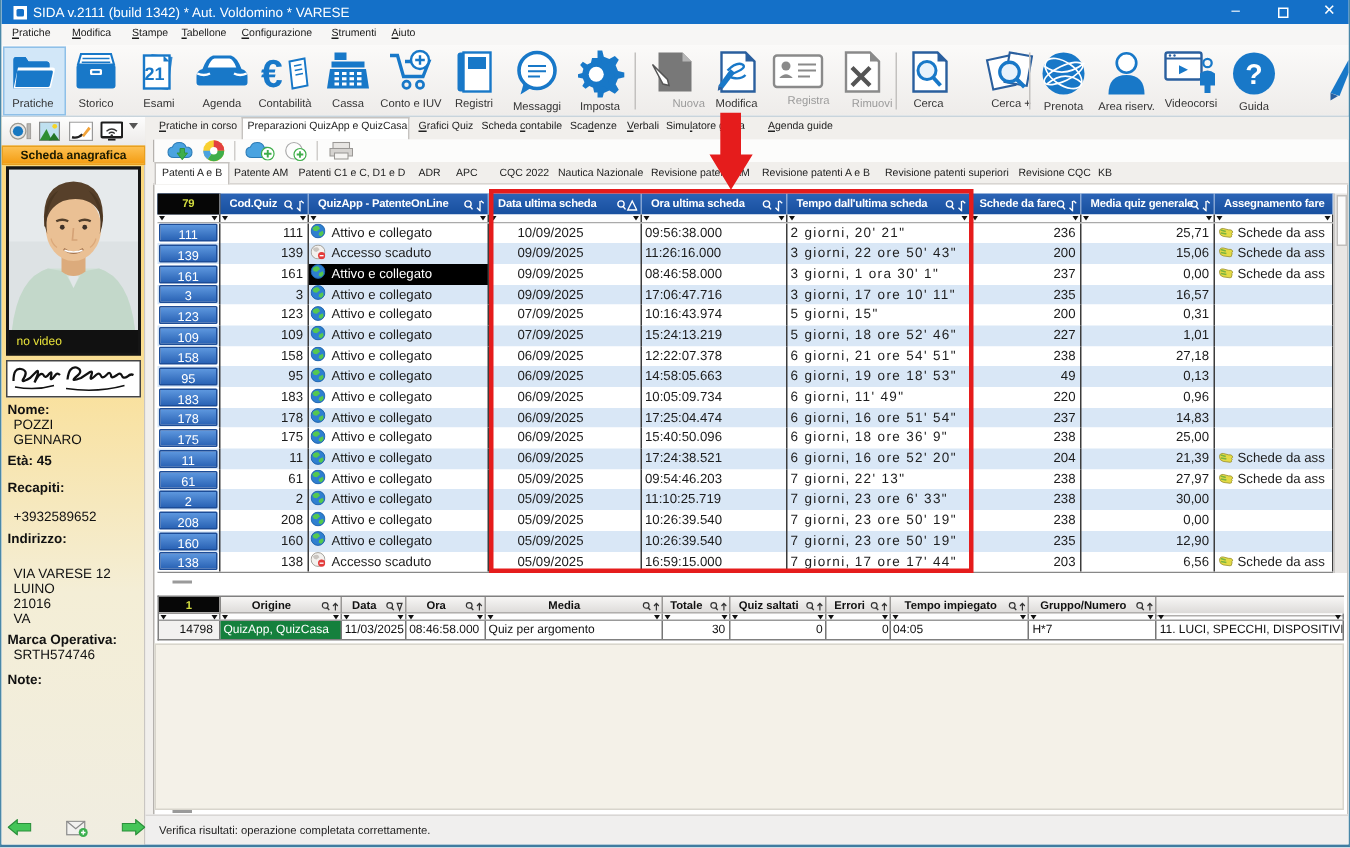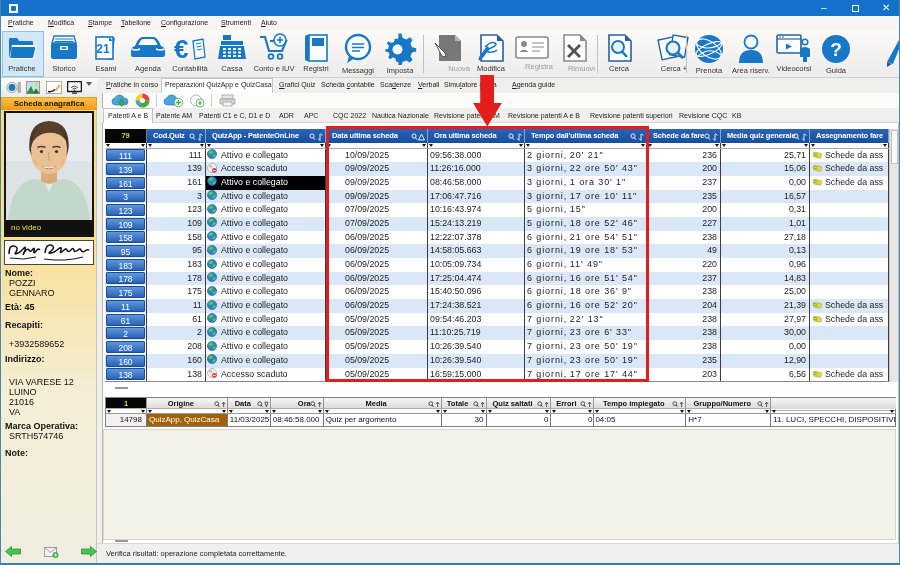--- a/index.html
+++ b/index.html
@@ -81,40 +81,41 @@
 .g2hc.blk{background:#070707;color:#d3dc40;}
 .g2hc .hi2{position:absolute;right:1px;top:2px;}
 .g2hc .ht2{padding-right:12px;}
 .g2f{display:flex;height:5px;background:#fdfdfd;border-bottom:1px solid #999;}
 .g2fc{position:relative;border-right:1px solid #888;}
 .g2fc .tl,.g2fc .tr{position:absolute;top:0.5px;width:0;height:0;border-left:2.5px solid transparent;border-right:2.5px solid transparent;border-top:3.5px solid #111;}
 .g2fc .tl{left:1px;}.g2fc .tr{right:1px;}
 .g2r{display:flex;height:11.5px;line-height:11.5px;background:#fff;}
 .g2r .d{overflow:hidden;white-space:nowrap;border-right:1px solid #777;}
 .d0{width:41px;text-align:right;padding-right:4px;background:#f2f1f0;}
-.d1{width:81px;background:#a16207;color:#fff;padding-left:2px;}
+.d1{width:81px;background:#15803d;color:#fff;padding-left:2px;}
 .dd2{width:43px;padding-left:2px;}
 .dd3{width:53px;padding-left:2px;}
 .dd4{width:118px;padding-left:2px;}
 .dd5{width:45px;text-align:right;padding-right:2px;}
 .dd6{width:65px;text-align:right;padding-right:2px;}
 .dd7{width:43px;text-align:right;padding-right:1px;}
 .dd8{width:92px;padding-left:1px;}
 .dd9{width:85px;padding-left:2px;}
 .dd10{width:125px;padding-left:2px;border-right:1px solid #777;}
 .cream{position:absolute;left:102px;top:429px;width:793px;height:111px;background:#f4f1e8;border:1px solid #d8d5cc;}
 .split1{position:absolute;left:114px;top:387px;width:13px;height:2px;background:#9a9a9a;}
 .split2{position:absolute;left:114px;top:540px;width:13px;height:2px;background:#9a9a9a;}
 .redrect{position:absolute;left:325px;top:126px;width:323px;height:256px;border:3.5px solid #e51c1c;}
 .redarrow{position:absolute;left:468px;top:75px;}
 </style></head>
 <body>
 <div id="w">
 <div class="tbar">
       <div class="appico"></div>
+      <span class="ttl">SIDA v.2111 (build 1342) * Aut. Voldomino * VARESE</span>
 <span class="winb" style="left:820px;">–</span>
       <span style="position:absolute;left:851px;top:4.5px;width:7px;height:7px;border:1.2px solid #fff;"></span>
       <span class="winb" style="left:881px;">✕</span>
     </div>
 <div class="mbar">
 <span style="left:7px;"><u>P</u>ratiche</span>
       <span style="left:47px;"><u>M</u>odifica</span>
       <span style="left:87px;"><u>S</u>tampe</span>
       <span style="left:120px;"><u>T</u>abellone</span>
       <span style="left:160px;"><u>C</u>onfigurazione</span>
@@ -867,21 +868,21 @@
 <div class="g2hc" style="width:81px;"><span class="ht2">Origine</span><span class="hi2"><svg width="12" height="7" viewBox="0 0 12 7">
               <circle cx="2.8" cy="2.6" r="1.9" fill="none" stroke="#333" stroke-width="0.8"></circle>
               <line x1="4.1" y1="4" x2="5.5" y2="5.8" stroke="#333" stroke-width="0.9"></line>
               <path d="M8 3 L9.6 1.2 L11.2 3 M9.6 1.4 L9.6 6" stroke="#333" stroke-width="0.8" fill="none"></path>
             </svg></span></div>
 <div class="g2hc" style="width:43px;"><span class="ht2">Data</span><span class="hi2"><svg width="12" height="7" viewBox="0 0 12 7">
               <circle cx="2.8" cy="2.6" r="1.9" fill="none" stroke="#333" stroke-width="0.8"></circle>
               <line x1="4.1" y1="4" x2="5.5" y2="5.8" stroke="#333" stroke-width="0.9"></line>
               <path d="M7.8 1.2 L11 1.2 L9.4 5.8 Z" fill="none" stroke="#333" stroke-width="0.8"></path>
             </svg></span></div>
-<div class="g2hc" style="width:53px;text-align:right;"><span class="ht2">Ora</span><span class="hi2"><svg width="12" height="7" viewBox="0 0 12 7">
+<div class="g2hc" style="width:53px;"><span class="ht2">Ora</span><span class="hi2"><svg width="12" height="7" viewBox="0 0 12 7">
               <circle cx="2.8" cy="2.6" r="1.9" fill="none" stroke="#333" stroke-width="0.8"></circle>
               <line x1="4.1" y1="4" x2="5.5" y2="5.8" stroke="#333" stroke-width="0.9"></line>
               <path d="M8 3 L9.6 1.2 L11.2 3 M9.6 1.4 L9.6 6" stroke="#333" stroke-width="0.8" fill="none"></path>
             </svg></span></div>
 <div class="g2hc" style="width:118px;"><span class="ht2">Media</span><span class="hi2"><svg width="12" height="7" viewBox="0 0 12 7">
               <circle cx="2.8" cy="2.6" r="1.9" fill="none" stroke="#333" stroke-width="0.8"></circle>
               <line x1="4.1" y1="4" x2="5.5" y2="5.8" stroke="#333" stroke-width="0.9"></line>
               <path d="M8 3 L9.6 1.2 L11.2 3 M9.6 1.4 L9.6 6" stroke="#333" stroke-width="0.8" fill="none"></path>
             </svg></span></div>
 <div class="g2hc" style="width:45px;"><span class="ht2">Totale</span><span class="hi2"><svg width="12" height="7" viewBox="0 0 12 7">

